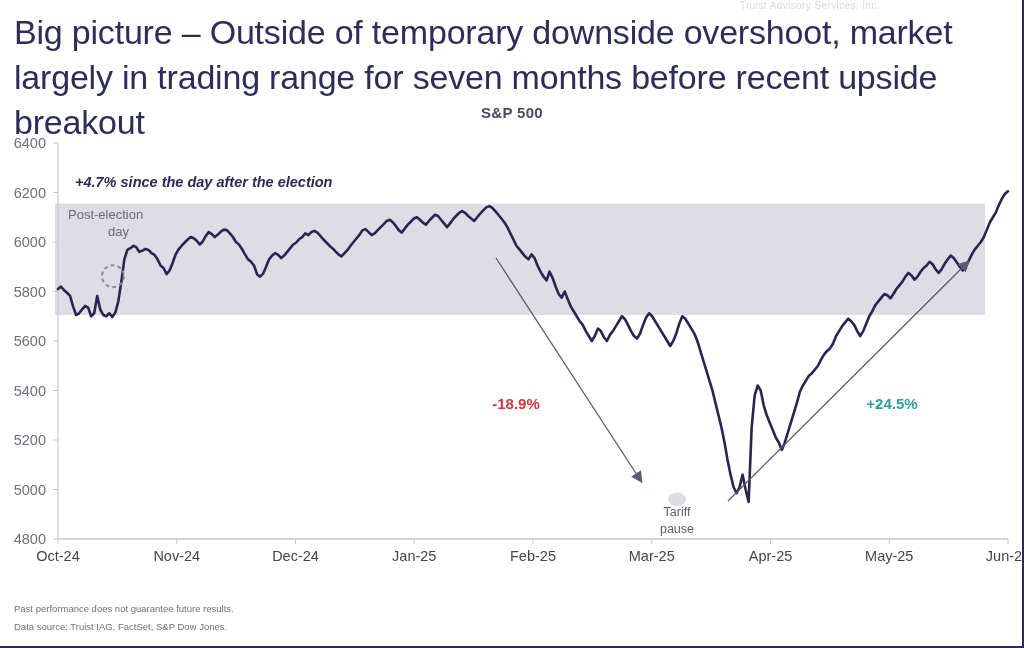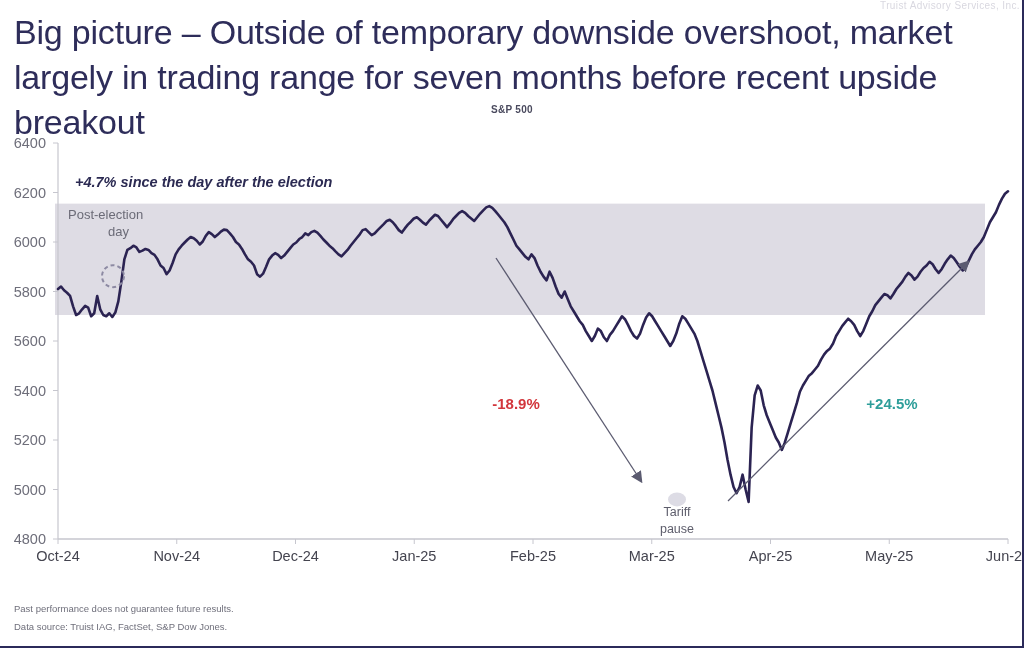--- a/index.html
+++ b/index.html
@@ -3,31 +3,31 @@
 <meta charset="utf-8">
 <style>
   html,body{margin:0;padding:0;background:#ffffff;}
   body{
     width:1024px;height:648px;position:relative;overflow:hidden;
     font-family:"Liberation Sans","DejaVu Sans",sans-serif;
     color:#2b2a4a;
   }
   #topcut{
     position:absolute;left:740px;top:0px;width:280px;height:12px;
-    color:#b9b7c6;font-size:10px;letter-spacing:.4px;text-align:right;
+    color:#b9b7c6;font-size:10px;letter-spacing:.4px;
     overflow:hidden;white-space:nowrap;opacity:.55;
   }
   #slide-title{
     position:absolute;left:14px;top:10px;width:980px;
     font-size:34px;line-height:1.32;color:#2e2d5a;font-weight:400;
     letter-spacing:-0.2px;
   }
   #chart-title{
     position:absolute;left:0;top:104px;width:1024px;text-align:center;
-    font-size:10px;font-weight:bold;color:#4a4a5e;letter-spacing:.3px;
+    font-size:15px;font-weight:bold;color:#4a4a5e;letter-spacing:.3px;
   }
   #plot-wrap{position:absolute;left:0;top:0;width:1024px;height:648px;}
   svg.chart{position:absolute;left:0;top:0;}
   .ytick{font-size:14.5px;fill:#6e6e7a;text-anchor:end;font-family:"Liberation Sans",sans-serif;}
   .xtick{font-size:14.5px;fill:#44444f;text-anchor:middle;font-family:"Liberation Sans",sans-serif;}
   .ann-bold{font-size:14.5px;font-weight:bold;font-style:italic;fill:#2b2a52;font-family:"Liberation Sans",sans-serif;}
   .ann-gray{font-size:13px;fill:#6b6b77;font-family:"Liberation Sans",sans-serif;}
   .ann-red{font-size:15px;font-weight:bold;fill:#d2363c;font-family:"Liberation Sans",sans-serif;text-anchor:middle;}
   .ann-teal{font-size:15px;font-weight:bold;fill:#2e9e9a;font-family:"Liberation Sans",sans-serif;text-anchor:middle;}
   .ann-small{font-size:12.5px;fill:#5d5d6b;font-family:"Liberation Sans",sans-serif;text-anchor:middle;}

